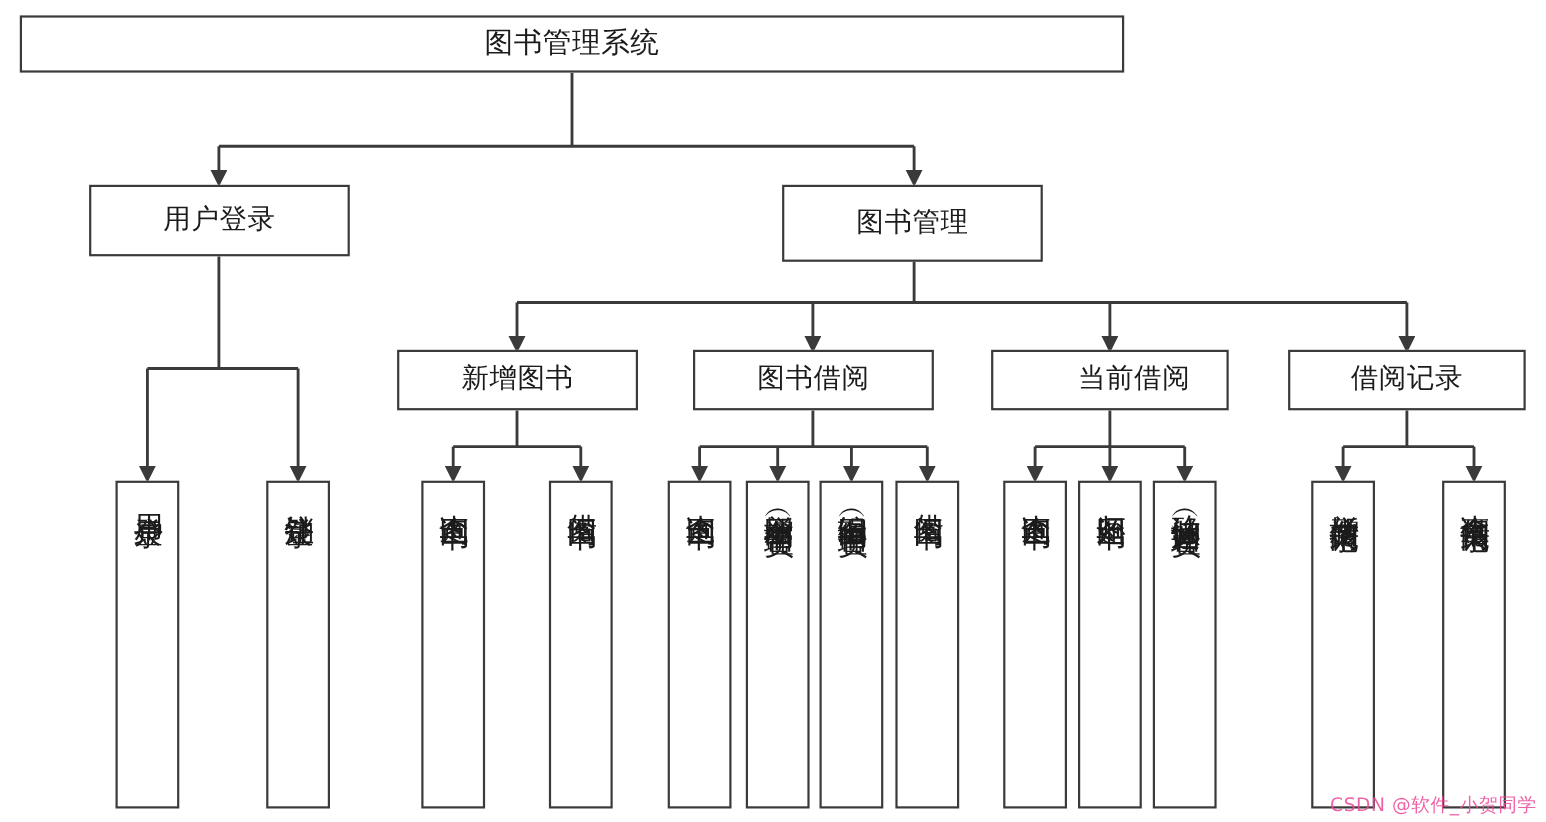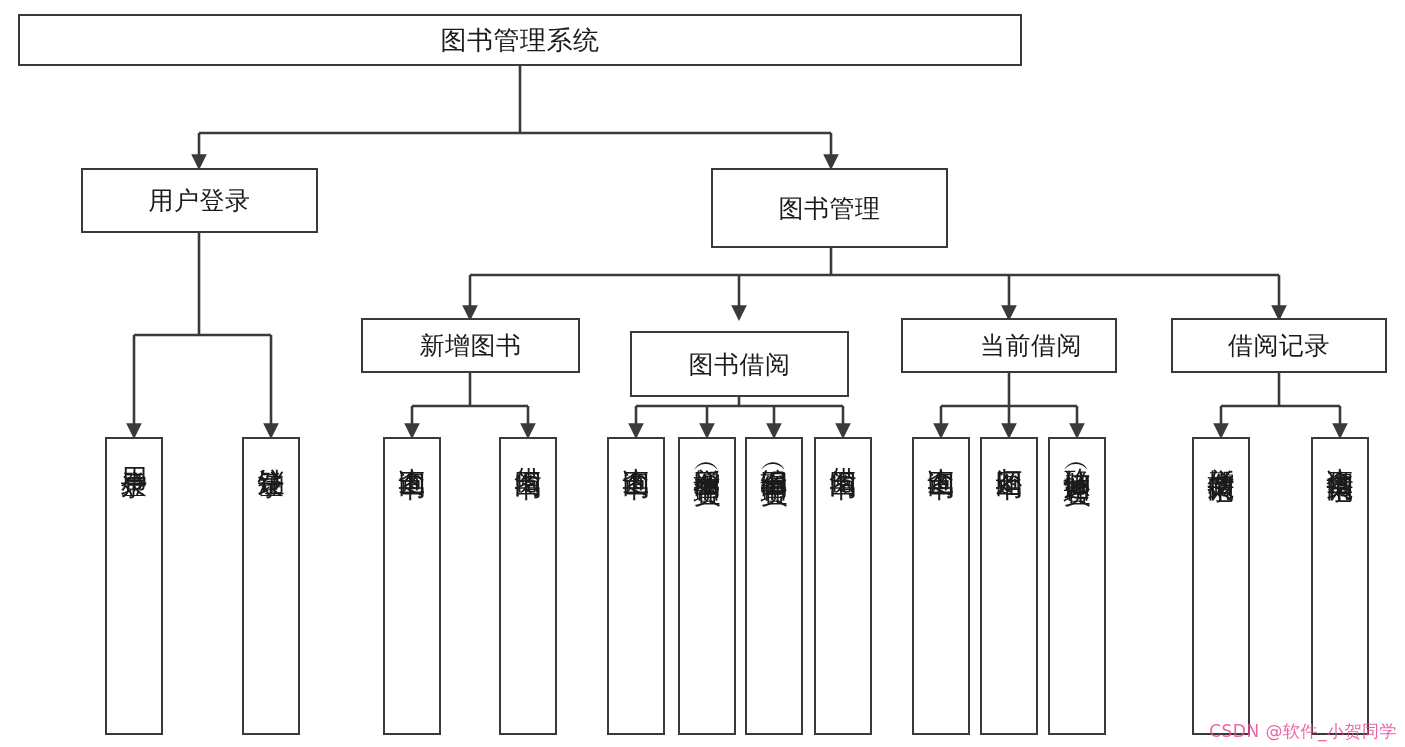--- a/index.html
+++ b/index.html
@@ -39,20 +39,21 @@
   .node .lbl {
     display: block;
     text-align: center;
     line-height: 1.0;
     white-space: nowrap;
   }
   
   .node.h .lbl {
     font-size: 25px;
     letter-spacing: 0.5px;
+    font-family: Liberation Mono, monospace;
   }
   .node.root .lbl {
     font-size: 26px;
   }
   
   .node.v {
     align-items: flex-start;
     padding-top: 7px;
   }
   .node.v .lbl {
@@ -132,29 +133,29 @@
   </svg>
 
   <div class="node h root" style="left:18px; top:14px; width:1004px; height:52px;">
     <span class="lbl">图书管理系统</span>
   </div>
 
   <div class="node h" style="left:81px; top:168px; width:237px; height:65px;">
     <span class="lbl">用户登录</span>
   </div>
 
-  <div class="node h" style="left:711px; top:168px; width:237px; height:80px;align-items:center;">
+  <div class="node h" style="left:711px; top:168px; width:237px; height:70px;align-items:center;">
     <span class="lbl">图书管理</span>
   </div>
 
   <div class="node h" style="left:361px; top:318px; width:219px; height:55px;">
     <span class="lbl">新增图书</span>
   </div>
 
-  <div class="node h" style="left:630px; top:318px; width:219px; height:66px;margin-top:13px;">
+  <div class="node h" style="left:630px; top:318px; width:219px; height:55px;">
     <span class="lbl">图书借阅</span>
   </div>
 
   <div class="node h" style="left:901px; top:318px; width:216px; height:55px;padding-left:44px;">
     <span class="lbl">当前借阅</span>
   </div>
 
   <div class="node h" style="left:1171px; top:318px; width:216px; height:55px;justify-content:center;">
     <span class="lbl">借阅记录</span>
   </div>

